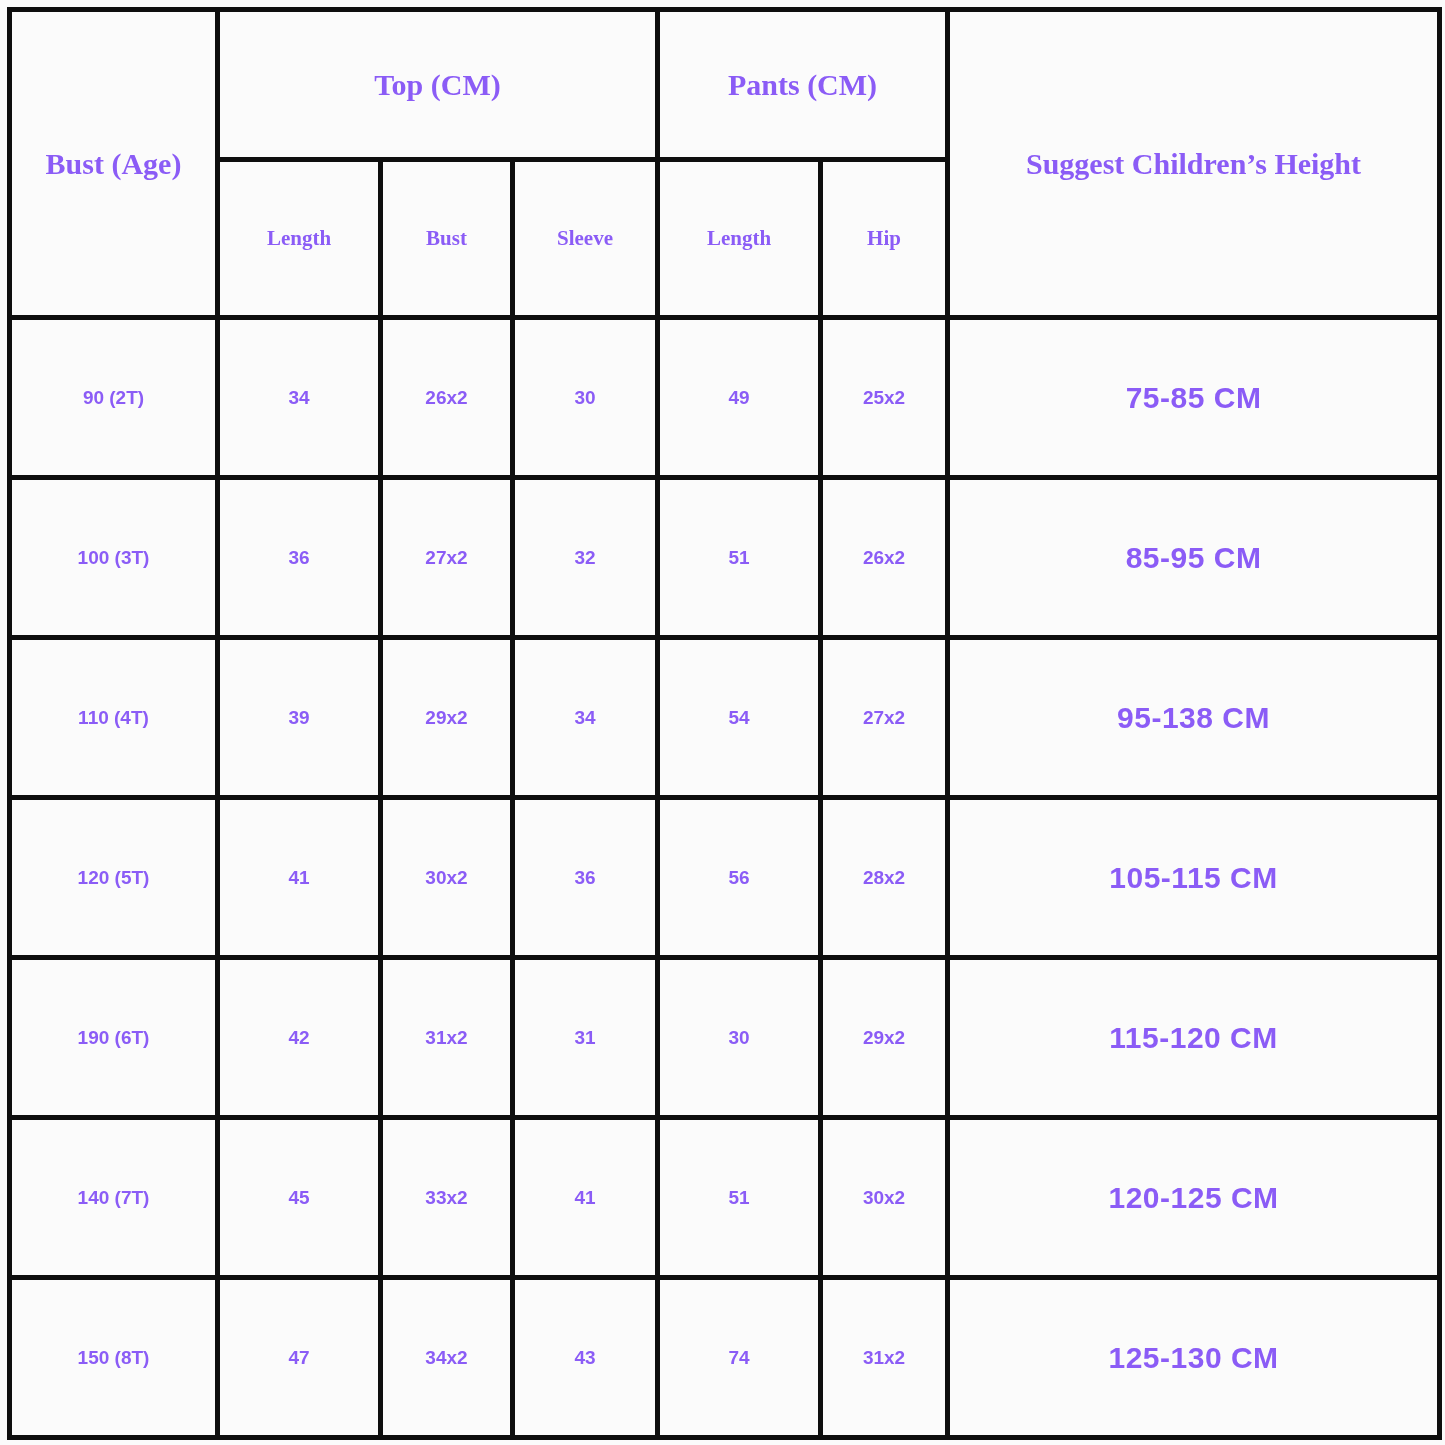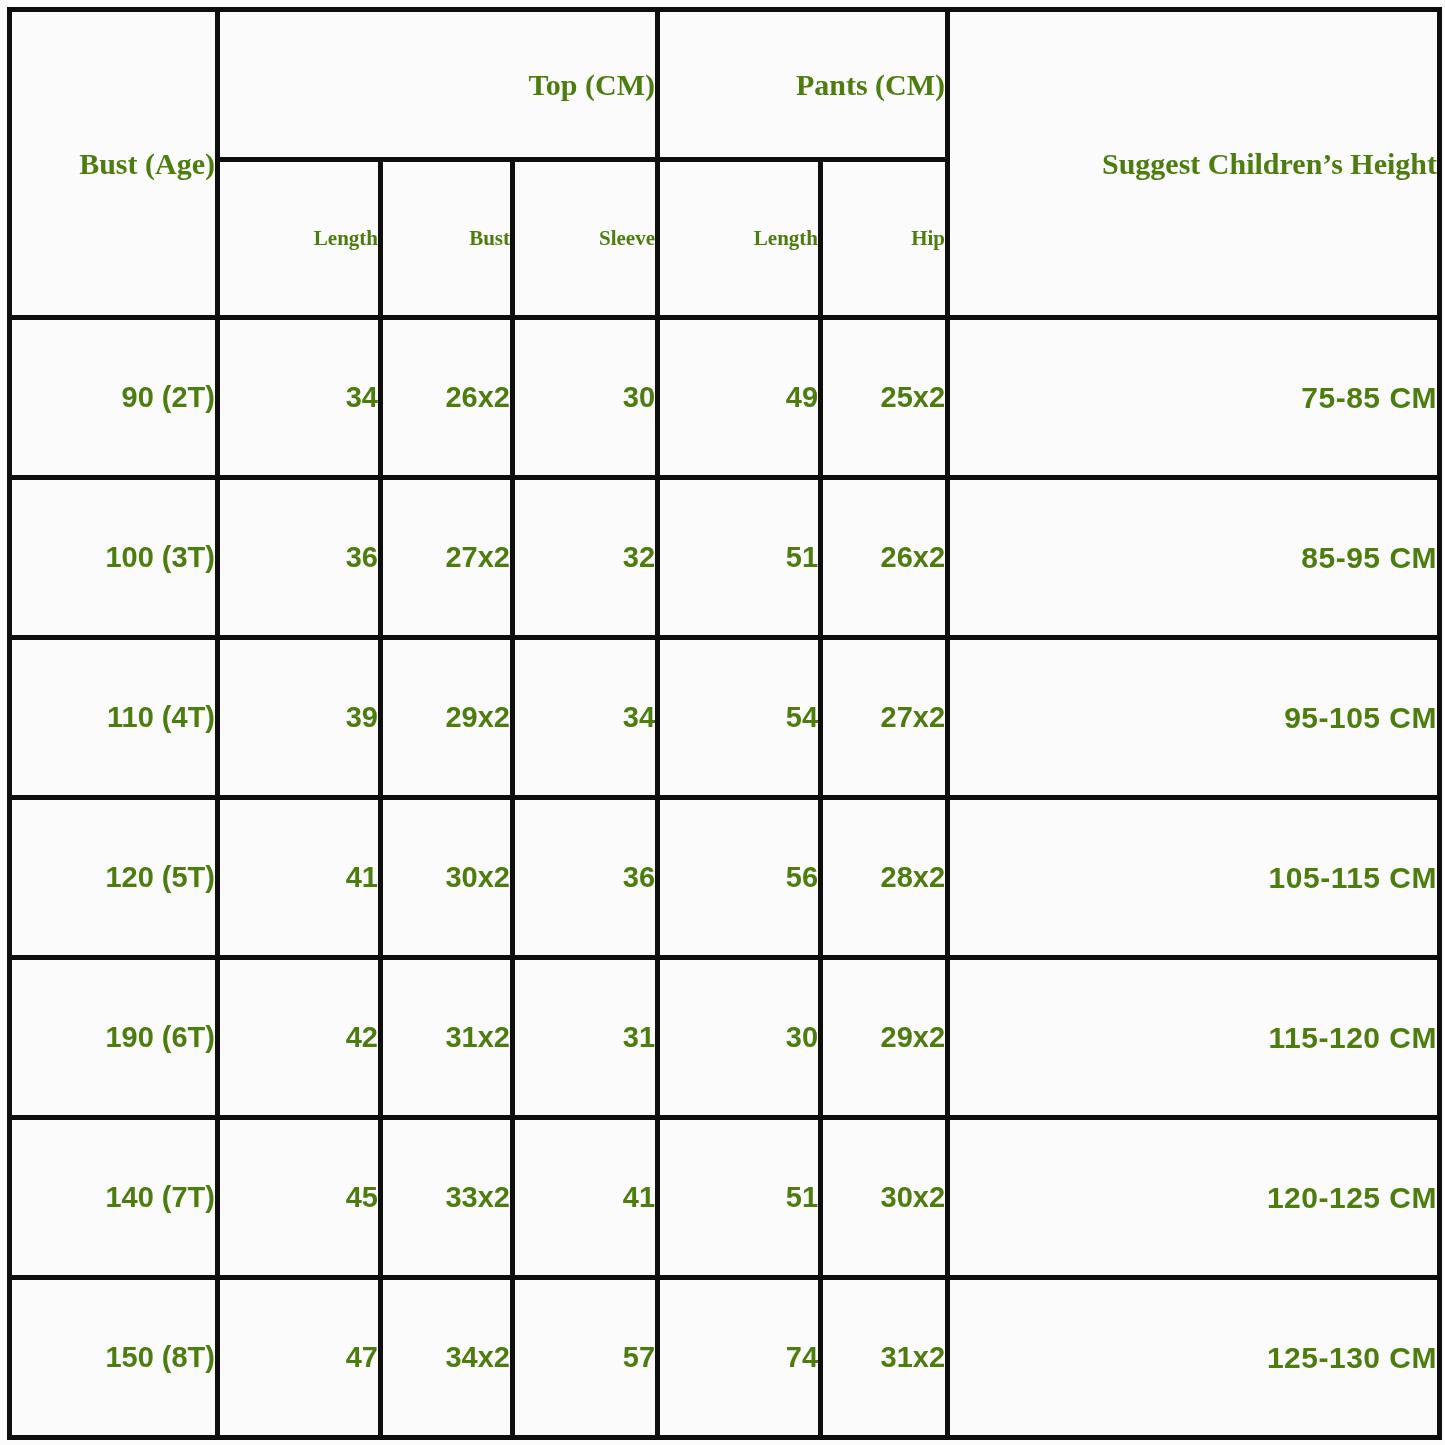--- a/index.html
+++ b/index.html
@@ -19,39 +19,39 @@
   }
   table.size-chart {
     width: 1430px;
     height: 1430px;
     border-collapse: collapse;
     table-layout: fixed;
     background: #fbfbfb;
   }
   table.size-chart td, table.size-chart th {
     border: 5px solid #0e0e0e;
-    text-align: right;
+    text-align: center;
     vertical-align: middle;
     padding: 0;
-    color: #4d7c0f;
+    color: #8b5cf6;
     overflow: hidden;
   }
   
   th.group-head, th.sub-head, th.corner-head {
     font-family: "Liberation Serif", serif;
     font-weight: bold;
     font-size: 30px;
     color: #131313;
   }
   th.sub-head { font-size: 21px; }
   
   td.data-cell {
     font-family: "Liberation Sans", sans-serif;
     font-weight: 600;
-    font-size: 29px;
+    font-size: 19px;
     color: #222222;
   }
   td.height-cell {
     font-family: "Liberation Sans", sans-serif;
     font-weight: 600;
     font-size: 30px;
     letter-spacing: 0.5px;
     color: #222222;
   }
   tr.header-row-1 { height: 150px; }
@@ -105,21 +105,21 @@
       <td class="data-cell">26x2</td>
       <td class="height-cell">85-95 CM</td>
     </tr>
     <tr class="data-row">
       <td class="data-cell">110 (4T)</td>
       <td class="data-cell">39</td>
       <td class="data-cell">29x2</td>
       <td class="data-cell">34</td>
       <td class="data-cell">54</td>
       <td class="data-cell">27x2</td>
-      <td class="height-cell">95-105 CM</td>
+      <td class="height-cell">95-138 CM</td>
     </tr>
     <tr class="data-row">
       <td class="data-cell">120 (5T)</td>
       <td class="data-cell">41</td>
       <td class="data-cell">30x2</td>
       <td class="data-cell">36</td>
       <td class="data-cell">56</td>
       <td class="data-cell">28x2</td>
       <td class="height-cell">105-115 CM</td>
     </tr>
@@ -138,20 +138,20 @@
       <td class="data-cell">33x2</td>
       <td class="data-cell">41</td>
       <td class="data-cell">51</td>
       <td class="data-cell">30x2</td>
       <td class="height-cell">120-125 CM</td>
     </tr>
     <tr class="data-row">
       <td class="data-cell">150 (8T)</td>
       <td class="data-cell">47</td>
       <td class="data-cell">34x2</td>
-      <td class="data-cell">57</td>
+      <td class="data-cell">43</td>
       <td class="data-cell">74</td>
       <td class="data-cell">31x2</td>
       <td class="height-cell">125-130 CM</td>
     </tr>
   </tbody>
     </table>
 </div>
 
 </body></html>

